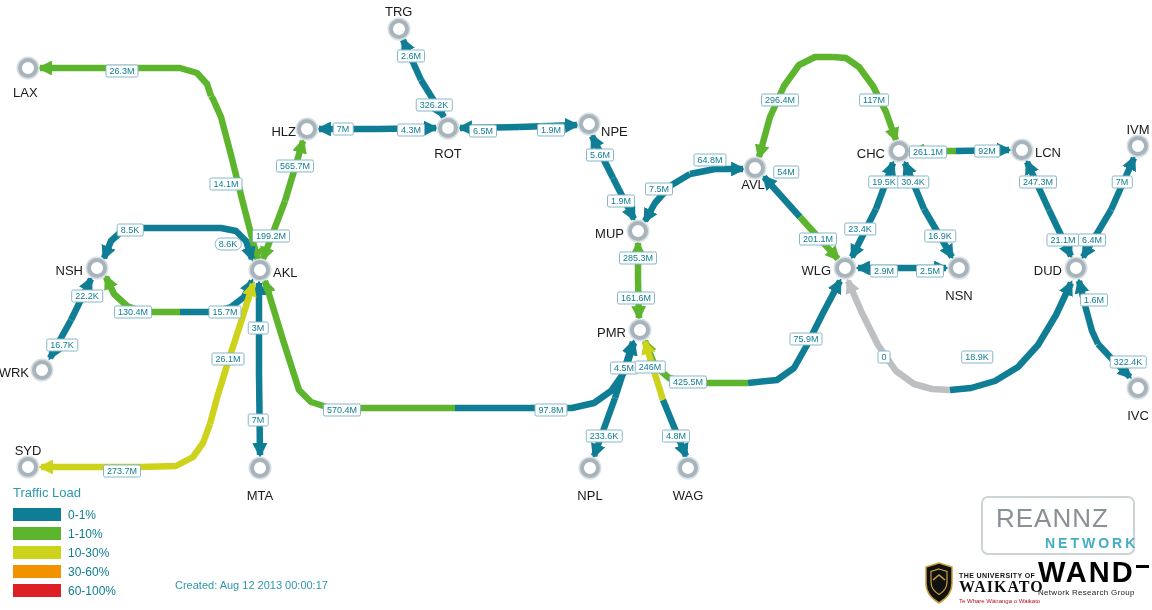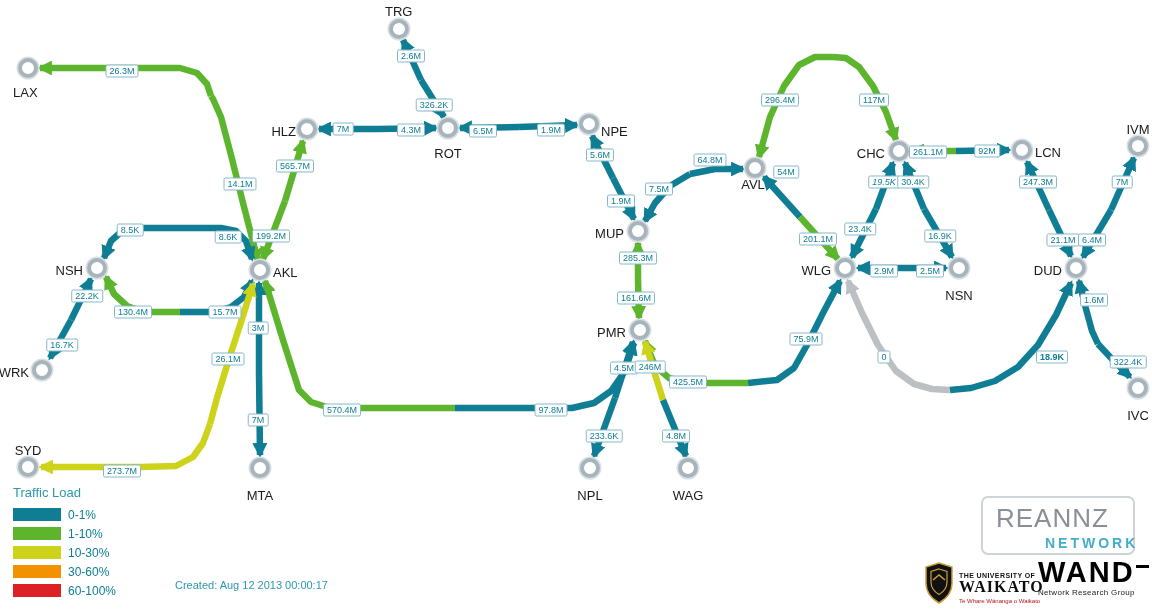--- a/index.html
+++ b/index.html
@@ -225,21 +225,21 @@
       <g>
         <circle cx="1138" cy="388" r="10.5" fill="#ffffff" stroke="#d9dfe2" stroke-width="2"></circle>
         <circle cx="1138" cy="388" r="8" fill="#ffffff" stroke="#a7b4bc" stroke-width="4"></circle>
       </g>
       <text x="1138" y="420" text-anchor="middle" class="nlabel">IVC</text>
     </g>
   </svg>
 
 <div id="labels">
     <div class="lbl" style="left: 122px; top: 71px;">26.3M</div>
-    <div class="lbl" style="left: 240px; top: 184px; text-align: right;">14.1M</div>
+    <div class="lbl" style="left: 226px; top: 184px; text-align: right;">14.1M</div>
     <div class="lbl" style="left: 411px; top: 56px;">2.6M</div>
     <div class="lbl" style="left: 434px; top: 105px;">326.2K</div>
     <div class="lbl" style="left: 343px; top: 129px;">7M</div>
     <div class="lbl" style="left: 411px; top: 130px;">4.3M</div>
     <div class="lbl" style="left: 483px; top: 131px;">6.5M</div>
     <div class="lbl" style="left: 551px; top: 130px;">1.9M</div>
     <div class="lbl" style="left: 600px; top: 155px;">5.6M</div>
     <div class="lbl" style="left: 621px; top: 201px;">1.9M</div>
     <div class="lbl" style="left: 659px; top: 189px;">7.5M</div>
     <div class="lbl" style="left: 710px; top: 160px;">64.8M</div>
@@ -253,40 +253,40 @@
     <div class="lbl" style="left: 806px; top: 339px;">75.9M</div>
     <div class="lbl" style="left: 624px; top: 368px;">4.5M</div>
     <div class="lbl" style="left: 604px; top: 436px;">233.6K</div>
     <div class="lbl" style="left: 650px; top: 367px;">246M</div>
     <div class="lbl" style="left: 676px; top: 436px;">4.8M</div>
     <div class="lbl" style="left: 342px; top: 410px;">570.4M</div>
     <div class="lbl" style="left: 551px; top: 410px;">97.8M</div>
     <div class="lbl" style="left: 295px; top: 166px;">565.7M</div>
     <div class="lbl" style="left: 271px; top: 236px;">199.2M</div>
     <div class="lbl" style="left: 130px; top: 230px;">8.5K</div>
-    <div class="lbl" style="left: 228px; top: 237px;">8.6K</div>
+    <div class="lbl" style="left: 228px; top: 244px; border-radius: 6px;">8.6K</div>
     <div class="lbl" style="left: 133px; top: 312px;">130.4M</div>
     <div class="lbl" style="left: 225px; top: 312px;">15.7M</div>
     <div class="lbl" style="left: 87px; top: 296px;">22.2K</div>
     <div class="lbl" style="left: 62px; top: 345px;">16.7K</div>
     <div class="lbl" style="left: 258px; top: 328px;">3M</div>
     <div class="lbl" style="left: 258px; top: 420px;">7M</div>
     <div class="lbl" style="left: 228px; top: 359px;">26.1M</div>
     <div class="lbl" style="left: 122px; top: 471px;">273.7M</div>
     <div class="lbl" style="left: 928px; top: 152px;">261.1M</div>
     <div class="lbl" style="left: 987px; top: 151px;">92M</div>
     <div class="lbl" style="left: 1032px; top: 182px; margin-left: 6px;">247.3M</div>
     <div class="lbl" style="left: 1063px; top: 240px;">21.1M</div>
     <div class="lbl" style="left: 1122px; top: 182px;">7M</div>
     <div class="lbl" style="left: 1092px; top: 240px;">6.4M</div>
     <div class="lbl" style="left: 1094px; top: 300px;">1.6M</div>
     <div class="lbl" style="left: 1128px; top: 362px;">322.4K</div>
     <div class="lbl" style="left: 884px; top: 357px;">0</div>
-    <div class="lbl" style="left: 1052px; top: 357px; font-weight: bold;">18.9K</div>
-    <div class="lbl" style="left: 884px; top: 182px; font-style: italic;">19.5K</div>
+    <div class="lbl" style="left: 977px; top: 357px;">18.9K</div>
+    <div class="lbl" style="left: 884px; top: 182px;">19.5K</div>
     <div class="lbl" style="left: 860px; top: 229px;">23.4K</div>
     <div class="lbl" style="left: 913px; top: 182px;">30.4K</div>
     <div class="lbl" style="left: 940px; top: 236px;">16.9K</div>
     <div class="lbl" style="left: 884px; top: 271px;">2.9M</div>
     <div class="lbl" style="left: 930px; top: 271px;">2.5M</div>
   </div>
 
 <div id="legend">
   <div class="ltitle">Traffic Load</div>
   <div id="legend-items">

